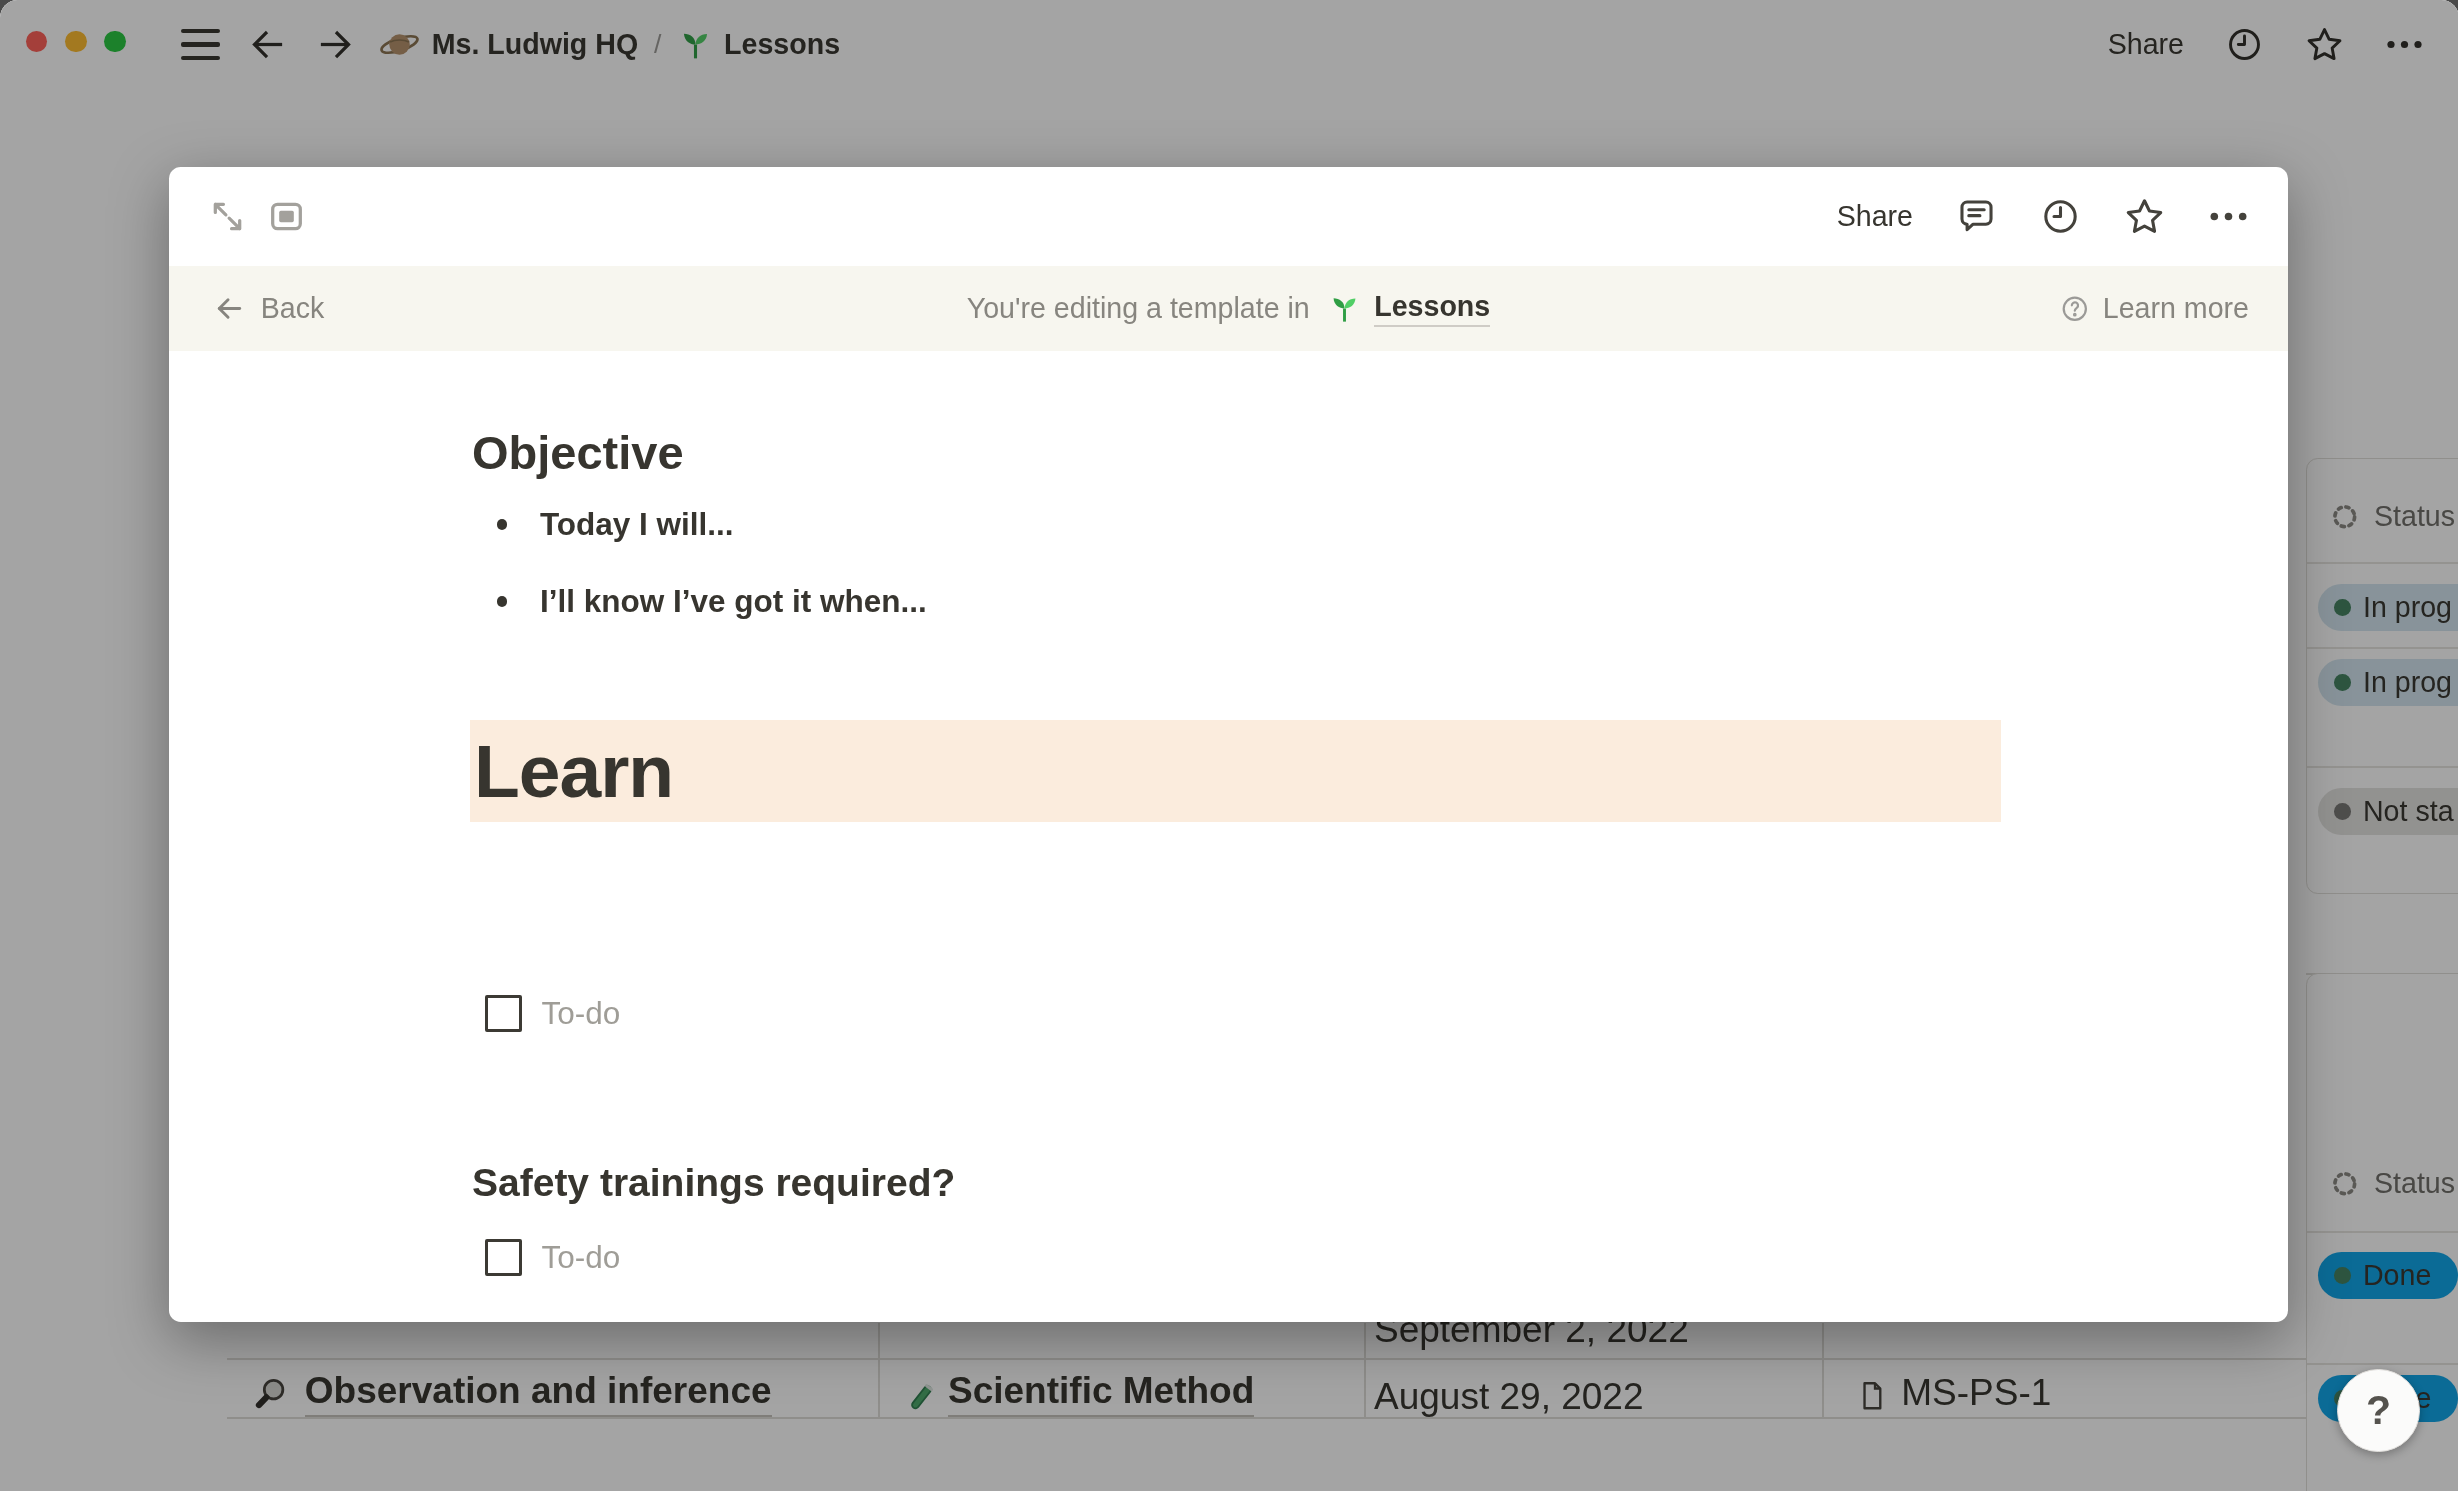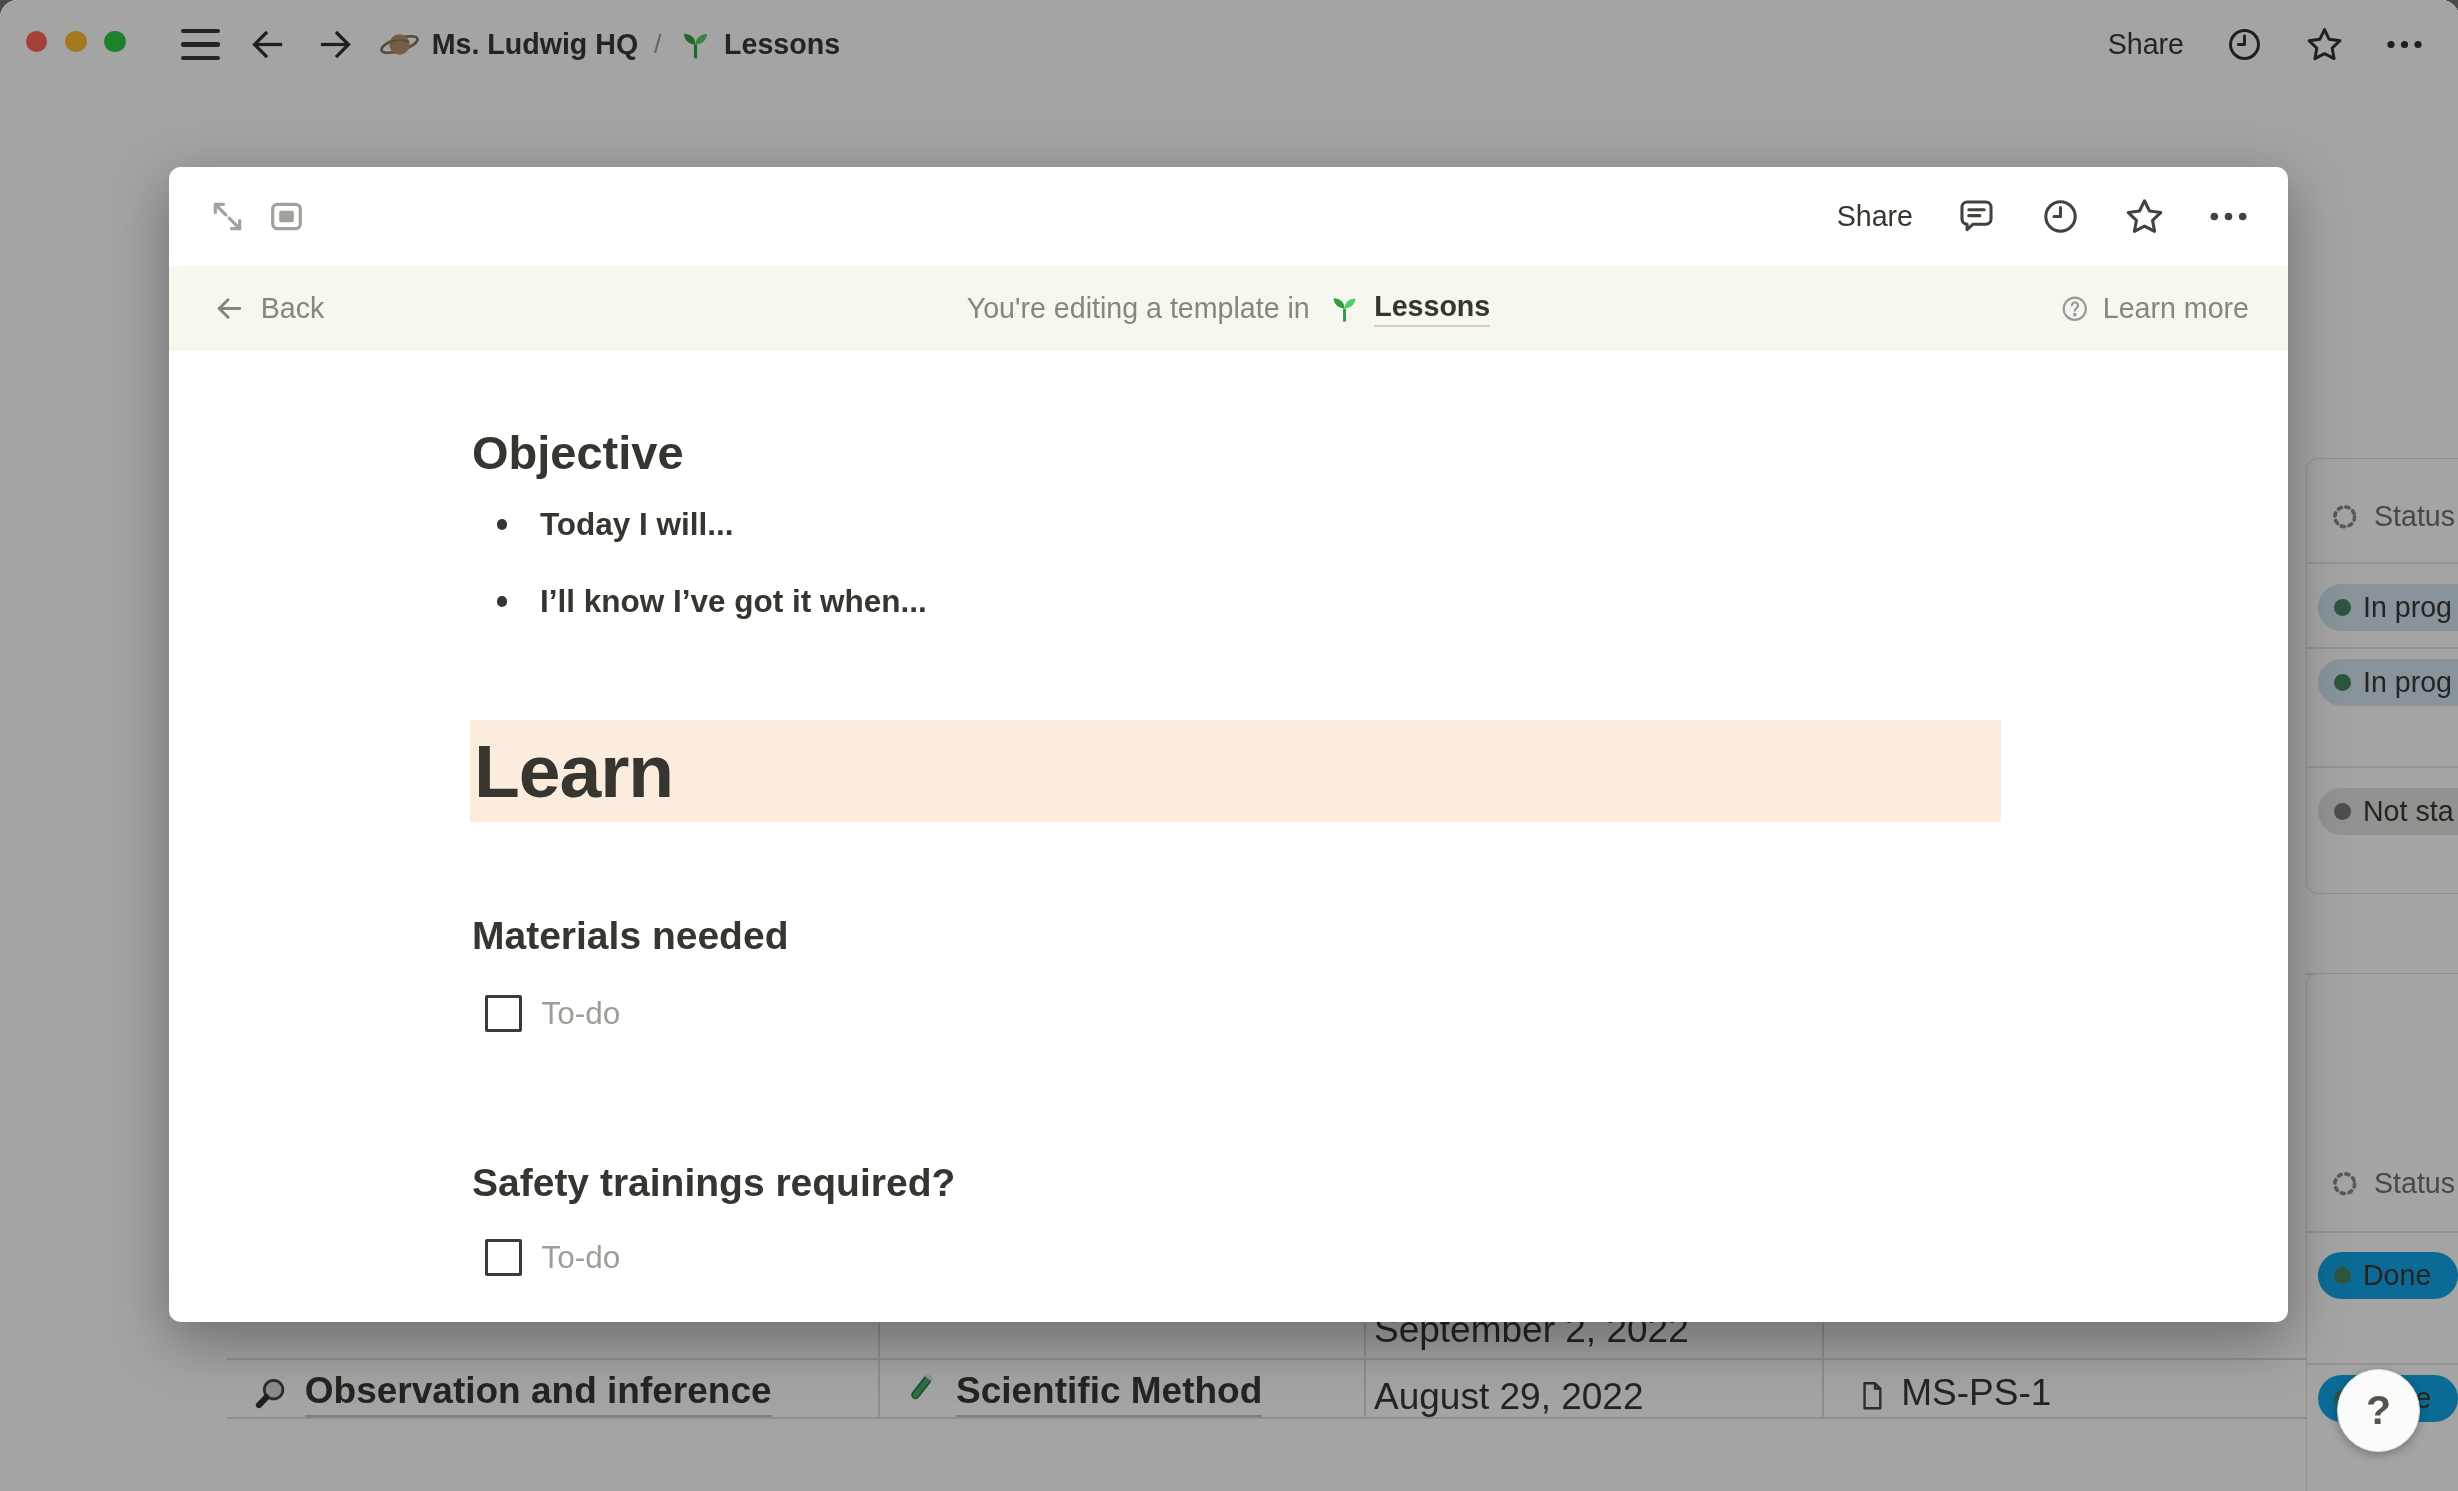--- a/index.html
+++ b/index.html
@@ -200,21 +200,21 @@
       <div class="vline" style="left:1364px;top:1234px;height:96px;"></div>
       <div class="vline" style="left:1822px;top:1234px;height:96px;"></div>
 
       <div style="position:absolute;left:252px;top:1281px;display:flex;align-items:center;gap:15.8px;">
         <svg width="37" height="37" viewBox="0 0 24 24">
           <circle cx="14" cy="9.5" r="6" fill="#d9d9d4" stroke="#45423c" stroke-width="1.8"></circle>
           <path d="M9.3 14.5L4.5 19.5" stroke="#2f2d29" stroke-width="4" stroke-linecap="round"></path>
         </svg>
         <span class="cell-text link-ul" style="position:static;">Observation and inference</span>
       </div>
-      <div style="position:absolute;left:902px;top:1281px;display:flex;align-items:flex-start;gap:17px;">
+      <div style="position:absolute;left:902px;top:1281px;display:flex;align-items:flex-end;gap:9px;">
         <svg width="37" height="37" viewBox="0 0 24 24">
           <g transform="rotate(38 12 12)">
             <rect x="9.8" y="2.5" width="4.4" height="17" rx="2.2" fill="#4ca96b" stroke="#2e7d4f" stroke-width="1.2"></rect>
             <rect x="9" y="2" width="6" height="2" rx="1" fill="#dfe8e2"></rect>
           </g>
         </svg>
         <span class="cell-text link-ul" style="position:static;">Scientific Method</span>
       </div>
       <div class="cell-text" style="left:1374px;top:1287px;">August 29, 2022</div>
       <div style="position:absolute;left:1856px;top:1283px;display:flex;align-items:center;gap:13.8px;">
@@ -312,21 +312,20 @@
         </div>
         <div class="bullet-row" style="top:230px;">
           <span class="bullet-dot"></span>
           <span class="bullet-text">I’ll know I’ve got it when...</span>
         </div>
 
         <div class="prep-block" style="background:#fbecdd;">
           <span class="prep-text">Learn</span>
         </div>
 
-        <div class="h3" style="top:562px;">Materials needed</div>
         <div class="todo-row" style="top:640px;">
           <span class="todo-box"></span>
           <span class="todo-label">To-do</span>
         </div>
 
         <div class="h3" style="top:809px;">Safety trainings required?</div>
         <div class="todo-row" style="top:884px;">
           <span class="todo-box"></span>
           <span class="todo-label">To-do</span>
         </div>

